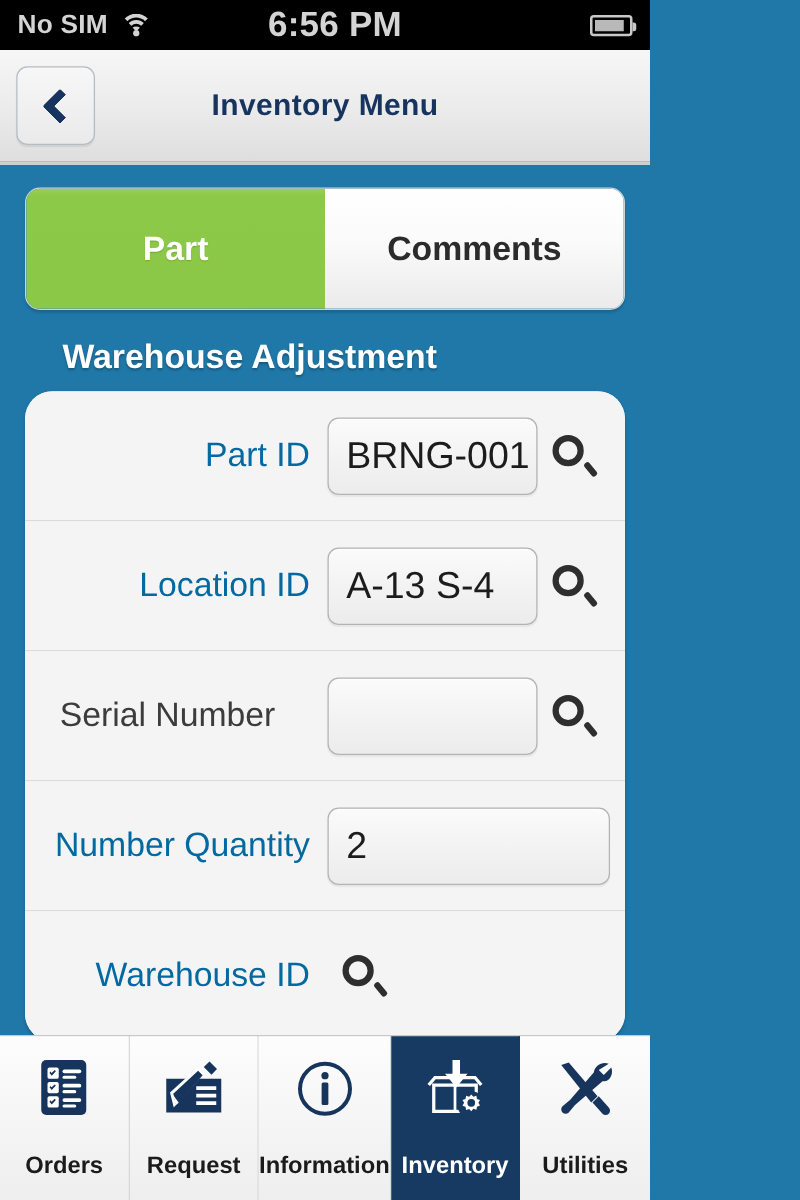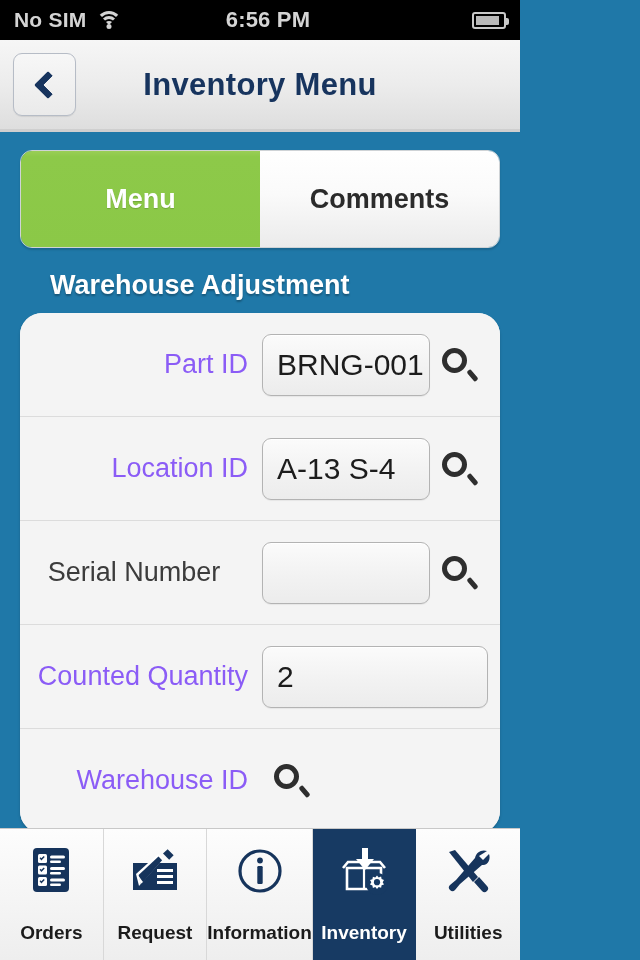--- a/index.html
+++ b/index.html
@@ -14,21 +14,21 @@
   
   .statusbar {
     height: 40px; background: #000; color: #d4d4d4;
     display: flex; align-items: center; padding: 0 14px;
     font-size: 21px; font-weight: bold; letter-spacing: .2px;
     flex: 0 0 40px; position: relative;
   }
   .sb-left { display: flex; align-items: center; gap: 10px; }
   .sb-center {
     position: absolute; left: 16px; right: 0; text-align: center;
-    font-size: 22px; font-weight: bold; pointer-events: none;
+    font-size: 28px; font-weight: bold; pointer-events: none;
   }
   .sb-right { margin-left: auto; display: flex; align-items: center; z-index:2; }
   .wifi { width: 26px; height: 19px; position: relative; display: inline-block; }
   .wifi i {
     position: absolute; left: 50%; transform: translateX(-50%);
     border: 3px solid #d4d4d4; border-bottom-color: transparent;
     border-left-color: transparent; border-right-color: transparent;
     border-radius: 50%;
   }
   .wifi i:nth-child(1) { width: 26px; height: 26px; top: 0; }
@@ -57,21 +57,21 @@
     background: linear-gradient(to bottom, #f7f7f7, #eaeaea);
     border: 1px solid #b6bcc6; border-radius: 9px;
     display: flex; align-items: center; justify-content: center;
     box-shadow: 0 1px 1px rgba(0,0,0,.08);
     cursor: pointer;
   }
   .chev { width: 20px; height: 20px; border-left: 7px solid #17345e; border-bottom: 7px solid #17345e;
           transform: rotate(45deg); margin-left: 6px; border-radius: 2px; }
   .navtitle {
     position: absolute; left: 0; right: 0; text-align: center;
-    font-size: 31px; font-weight: bold; color: #17345e; letter-spacing: .3px;
+    font-size: 24px; font-weight: bold; color: #17345e; letter-spacing: .3px;
     pointer-events: none;
   }
 
   
   .content { flex: 1 1 auto; background: #1f78a8; padding: 18px 20px 0 20px; overflow: hidden; }
 
   
   .segmented {
     display: flex; height: 98px; border-radius: 12px; overflow: hidden;
     border: 1px solid #cfd3d6; box-shadow: 0 2px 2px rgba(0,0,0,.15);
@@ -102,21 +102,21 @@
   .row {
     display: flex; align-items: center; height: 104px;
     border-bottom: 1px solid #dcdcdc; padding: 0 12px 0 0;
     background: #f4f4f4;
   }
   .row:last-child { border-bottom: none; }
   .label {
     width: 242px; flex: 0 0 242px; text-align: right; padding-right: 14px;
     font-size: 27px; line-height: 1.1;
   }
-  .label.req { color: #8b5cf6; }
+  .label.req { color: #0369a1; }
   .label.opt { color: #3c3c3c; text-align: center; }
   .field {
     flex: 1 1 auto; height: 62px; border: 1px solid #b3b3b3; border-radius: 9px;
     background: linear-gradient(to bottom, #fbfbfb 0%, #f2f2f2 55%, #ececec 100%);
     display: flex; align-items: center; padding: 0 14px;
     font-size: 30px; color: #1c1c1c;
     box-shadow: inset 0 1px 1px rgba(255,255,255,.9), 0 1px 1px rgba(0,0,0,.06);
     cursor: text; overflow: hidden; white-space: nowrap; text-align: center;
   }
   .searchbtn {
@@ -180,21 +180,21 @@
     <div class="backbtn">
       <span class="chev"></span>
     </div>
     <div class="navtitle">Inventory Menu</div>
   </div>
 
   <div class="content">
 
     <div class="segmented">
       <div class="seg active">
-        <span>Menu</span>
+        <span>Part</span>
       </div>
       <div class="seg inactive">
         <span>Comments</span>
       </div>
     </div>
 
     <div class="section-title">Warehouse Adjustment</div>
 
     <div class="card">
 
@@ -225,21 +225,21 @@
         <div class="field"></div>
         <div class="searchbtn">
           <span class="mag">
               <i></i>
               <b></b>
             </span>
         </div>
       </div>
 
       <div class="row">
-        <div class="label req">Counted Quantity</div>
+        <div class="label req">Number Quantity</div>
         <div class="field">2</div>
       </div>
 
       <div class="row">
         <div class="label req">Warehouse ID</div>
         <div class="searchbtn">
           <span class="mag">
               <i></i>
               <b></b>
             </span>

